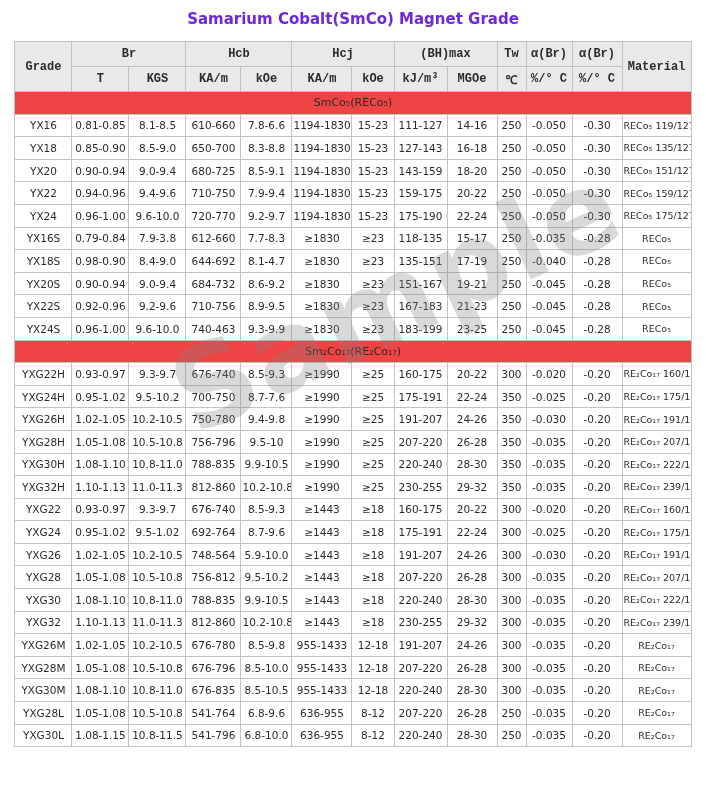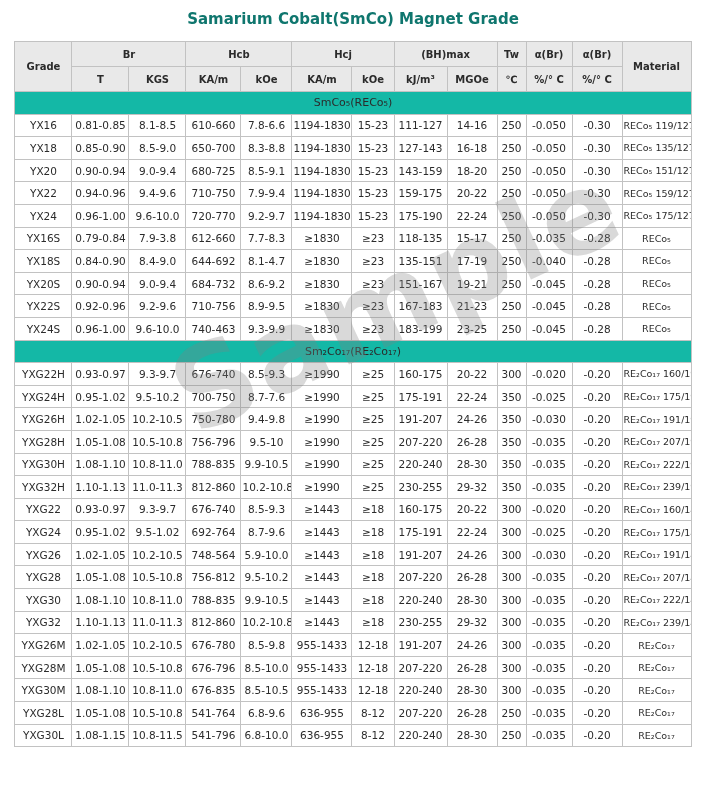--- a/index.html
+++ b/index.html
@@ -20,21 +20,21 @@
     width: 706px; height: 794px;
     overflow: hidden;
     background: #ffffff;
   }
   .title {
     margin: 0;
     padding-top: 10px;
     text-align: center;
     font-size: 15px;
     font-weight: 700;
-    color: #0f766e;
+    color: #6d28d9;
   }
   .spec-table {
     margin: 13px auto 0 auto;
     width: 676px;
     border-collapse: collapse;
     table-layout: fixed;
     border: 1px solid #a9a9a9;
   }
   .spec-table th, .spec-table td {
     border: 1px solid var(--border-color);
@@ -43,28 +43,29 @@
     padding: 0 1px;
     font-size: 10.5px;
     color: var(--text-color);
     background: #ffffff;
     overflow: hidden;
     white-space: nowrap;
   }
   .spec-table thead th {
     background: var(--header-bg);
     font-weight: 700;
-    font-size: 10px;
+    font-size: 12px;
     height: 25px;
+    font-family: Liberation Mono, monospace;
   }
   .spec-table tbody td { height: 22.6px; }
   .section-row td {
     height: 21px;
     font-size: 11px;
-    background: #14b8a6;
+    background: #ef4444;
   }
   td.material { font-size: 9.5px; }
   .watermark {
     position: absolute;
     left: 155px;
     top: 350px;
     transform: rotate(-25deg);
     transform-origin: left top;
     font-size: 112px;
     font-weight: 700;
@@ -216,21 +217,21 @@
           <td>≥23</td>
           <td>118-135</td>
           <td>15-17</td>
           <td>250</td>
           <td>-0.035</td>
           <td>-0.28</td>
           <td class="material">RECo₅</td>
         </tr>
         <tr>
           <td>YX18S</td>
-          <td>0.84-0.90</td>
+          <td>0.98-0.90</td>
           <td>8.4-9.0</td>
           <td>644-692</td>
           <td>8.1-4.7</td>
           <td>≥1830</td>
           <td>≥23</td>
           <td>135-151</td>
           <td>17-19</td>
           <td>250</td>
           <td>-0.040</td>
           <td>-0.28</td>

